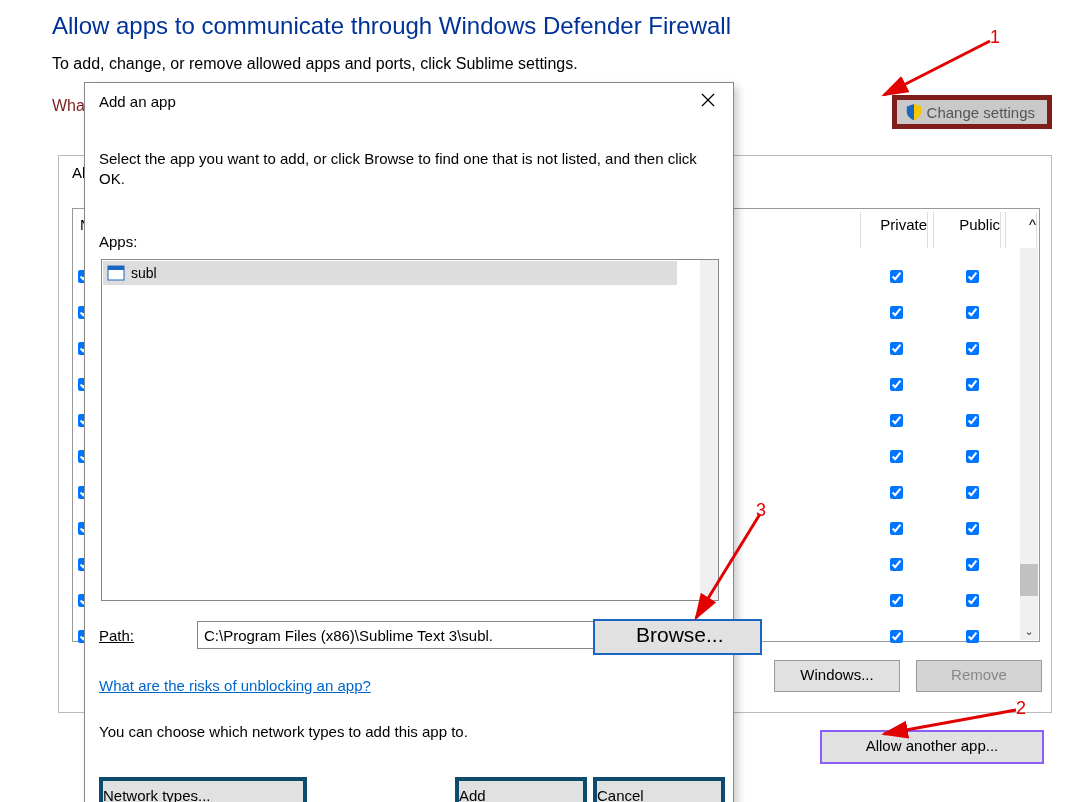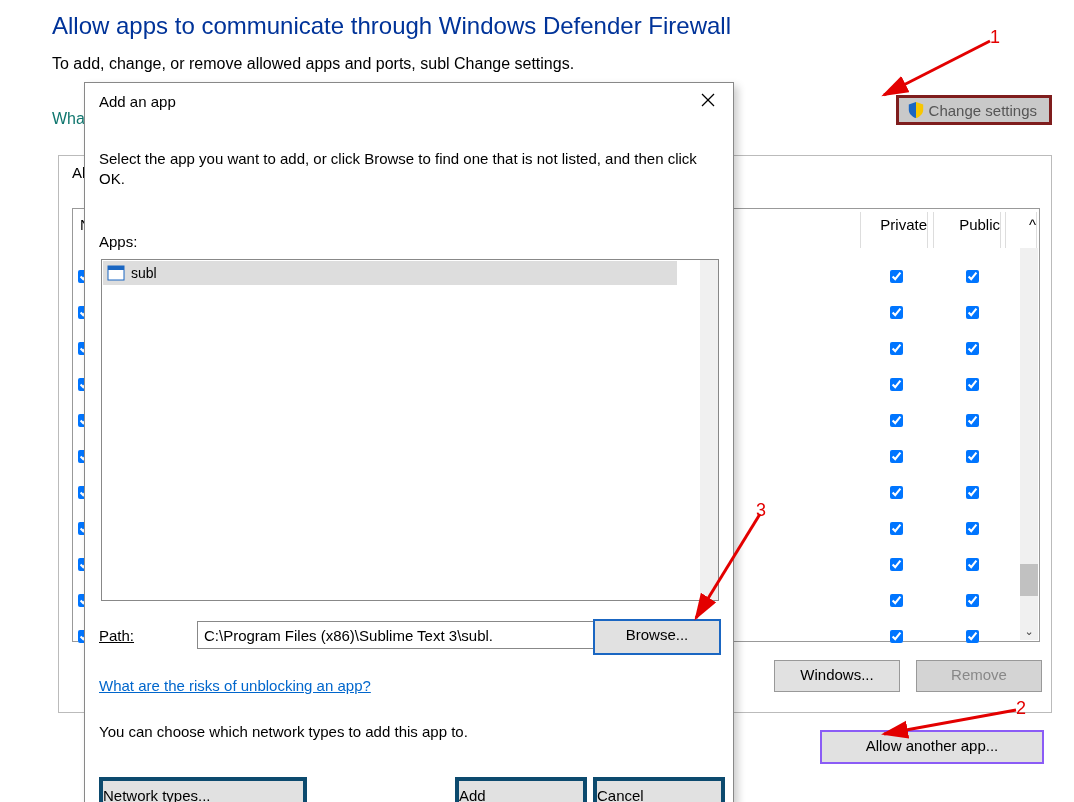--- a/index.html
+++ b/index.html
@@ -28,30 +28,30 @@
   }
   .bg-subtitle {
     position: absolute;
     left: 52px;
     top: 55px;
     font-size: 16px;
   }
   .bg-whatlink {
     position: absolute;
     left: 52px;
-    top: 110px;
+    top: 97px;
     font-size: 16px;
-    color: #0f766e;
+    color: #7f1d1d;
   }
   .change-settings-btn {
     position: absolute;
     right: 22px;
     top: 95px;
     background: #c9c9c9;
-    border: 3px solid #7f1d1d;
+    border: 5px solid #7f1d1d;
     padding: 3px 12px 3px 8px;
     font-size: 15px;
     color: #555;
     display: flex;
     align-items: flex-end;
   }
   .shield-icon {
     width: 18px;
     height: 18px;
     margin-right: 4px;
@@ -250,23 +250,24 @@
     font-size: 15px;
   }
   .dlg-browse {
     position: absolute;
     left: 508px;
     top: 536px;
     width: 124px;
     height: 32px;
     border: 2px solid #1a66c2;
     background: #e1e1e1;
-    text-align: center;
+    text-align: left;
     line-height: 28px;
-    font-size: 15px;
+    font-size: 21px;
+    padding-left: 41px;
   }
   .dlg-risks {
     position: absolute;
     left: 14px;
     top: 594px;
     font-size: 15px;
     color: #0066cc;
     text-decoration: underline;
   }
   .dlg-nettext {
@@ -296,21 +297,21 @@
     font-family: Arial, sans-serif;
   }
   .anno-arrow { position: absolute; pointer-events: none; }
 </style>
 </head>
 <body>
 
 <div class="page">
 
   <div class="bg-heading">Allow apps to communicate through Windows Defender Firewall</div>
-  <div class="bg-subtitle">To add, change, or remove allowed apps and ports, subl Change settings.</div>
+  <div class="bg-subtitle">To add, change, or remove allowed apps and ports, click Sublime settings.</div>
   <div class="bg-whatlink">Wha</div>
 
   <div class="change-settings-btn">
     <svg class="shield-icon" viewBox="0 0 20 20">
       <path d="M10 1 L18 4 V10 C18 14 14 18 10 19 V1 Z" fill="#f7c600"></path>
       <path d="M10 1 L2 4 V10 C2 14 6 18 10 19 V1 Z" fill="#1a66c2"></path>
     </svg>
     <span>Change settings</span>
   </div>
 

